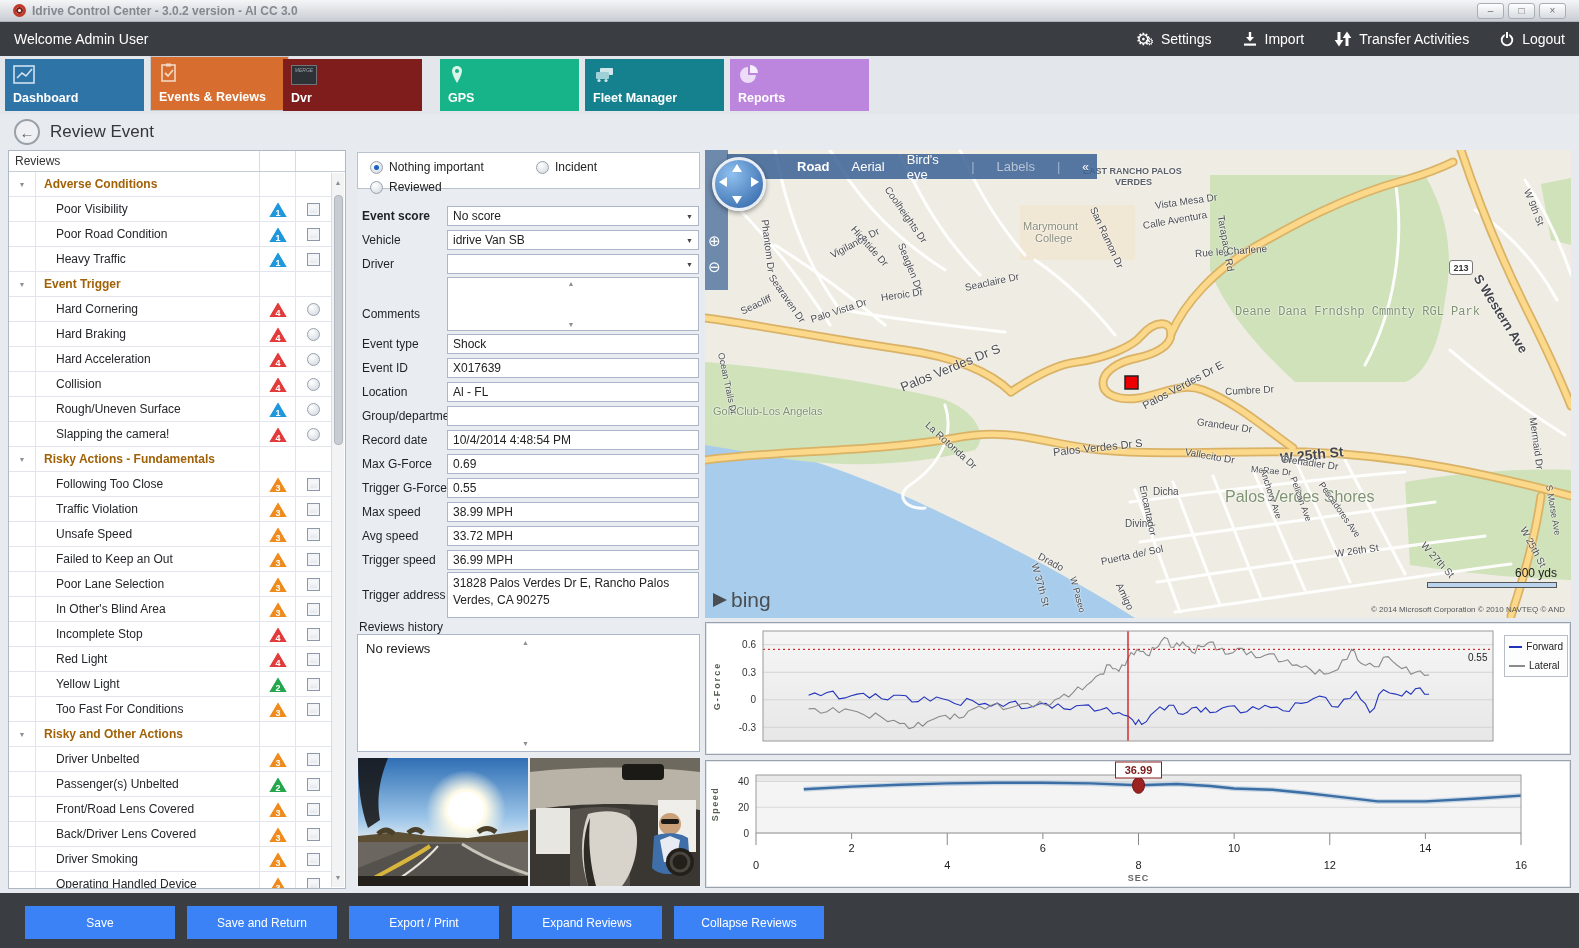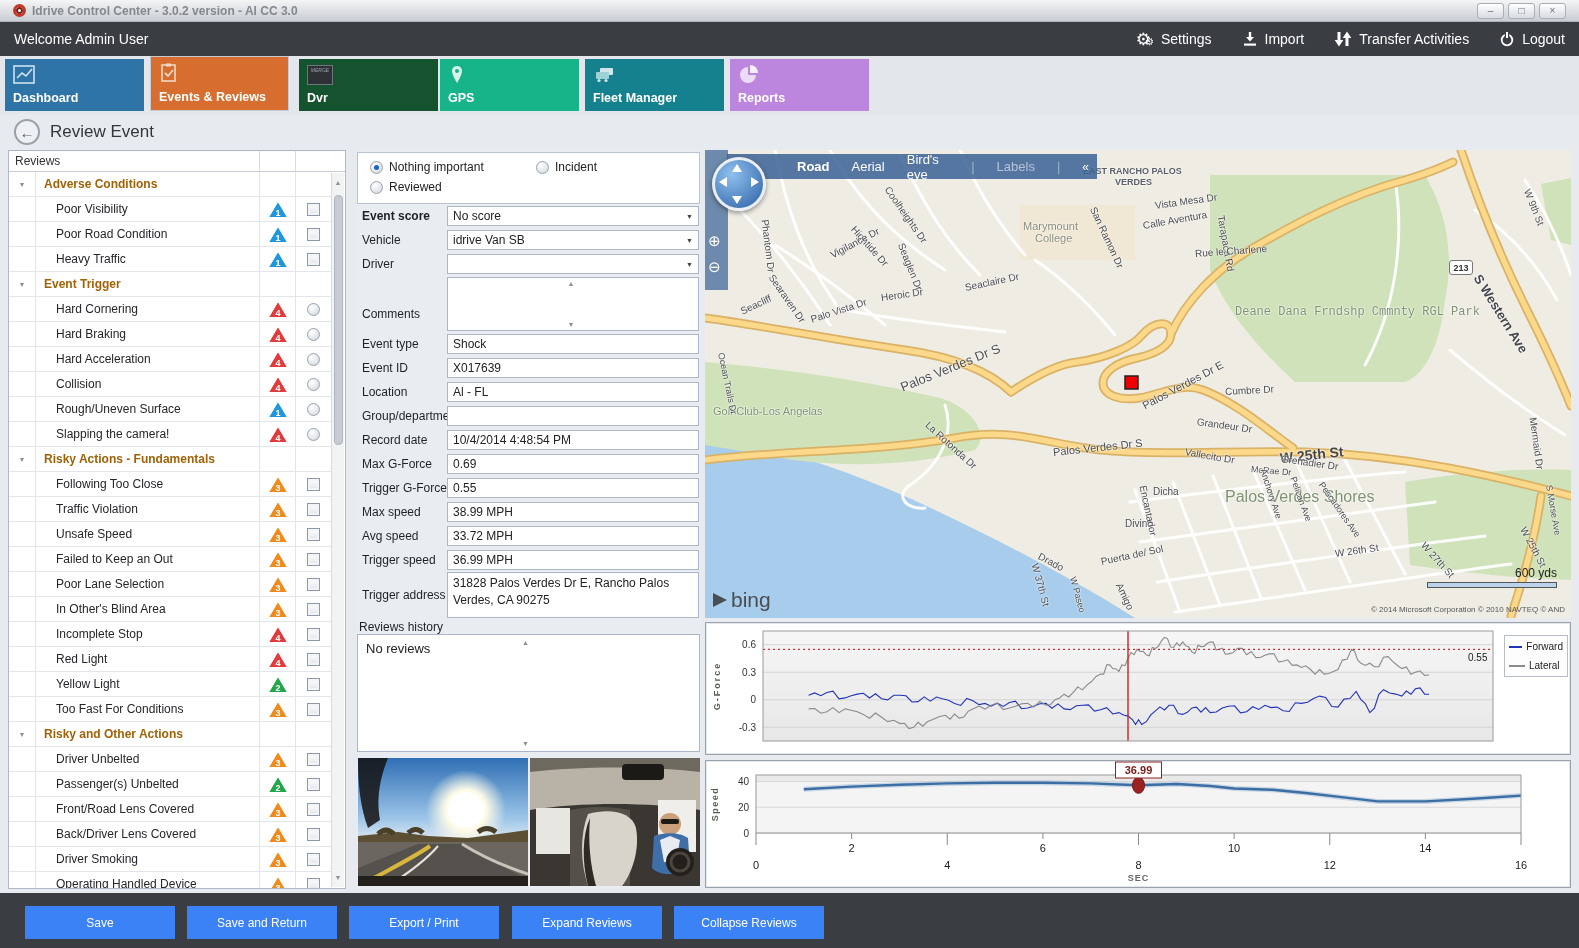--- a/index.html
+++ b/index.html
@@ -23,21 +23,21 @@
   .actions{margin-left:auto;display:flex;gap:30px;align-items:center;}
   .action{display:flex;align-items:center;gap:7px;cursor:pointer;font-size:14px;}
   .gear1{font-size:17px;line-height:1;}
   .gear2{font-size:10px;margin-left:-6px;margin-top:-9px;}
   
   .tabstrip{position:absolute;left:0;top:56px;width:100%;height:58px;background:#e3e6ea;}
   .tab{position:absolute;top:3px;height:52px;width:139px;color:#fff;padding:5px 8px;}
   .tab .tlabel{position:absolute;left:8px;bottom:6px;font-weight:bold;font-size:12.5px;}
   .tab-dashboard{left:5px;background:#2f74a7;}
   .tab-events{left:150px;background:#d76e2f;top:0;height:55px;border:1px solid #c6cbd1;}
-  .tab-dvr{left:299px;background:#14532d;}
+  .tab-dvr{left:283px;background:#7f1d1d;}
   .tab-gps{left:440px;background:#16b488;}
   .tab-fleet{left:585px;background:#15818f;}
   .tab-reports{left:730px;background:#bc85de;}
   .ticon{position:absolute;left:8px;top:6px;width:24px;height:20px;}
   .merge-box{border:1px solid #70757c;color:#9aa0a8;font-size:5px;padding:1px 2px;width:26px;
              text-align:center;font-style:italic;background:#2e3136;}
   
   .pagetitle{position:absolute;left:0;top:114px;height:36px;display:flex;align-items:center;padding-left:14px;gap:10px;}
   .backbtn{width:26px;height:26px;border-radius:50%;border:2px solid #9aa0a8;color:#5a6068;
            display:flex;align-items:center;justify-content:center;font-size:15px;background:#eef0f3;}
@@ -61,21 +61,21 @@
             box-shadow:inset 0 0 0 2px #f2f4f7;display:inline-block;}
   .radio{width:13px;height:13px;border-radius:50%;border:1px solid #98a1ad;
          background:radial-gradient(circle at 35% 30%,#ffffff,#cfd6dd);display:inline-block;position:relative;}
   .radio.sel::after{content:"";position:absolute;left:3px;top:3px;width:5px;height:5px;border-radius:50%;background:#1b62c4;}
   .rv-scroll{position:absolute;right:1px;top:22px;bottom:1px;width:13px;background:#f2f3f5;border-left:1px solid #d8dce2;}
   .sc-up,.sc-dn{position:absolute;left:0;width:100%;text-align:center;color:#8b9097;font-size:7px;}
   .sc-up{top:6px;} .sc-dn{bottom:6px;}
   .sc-thumb{position:absolute;left:2px;top:22px;width:9px;height:250px;background:#c7cbd2;border-radius:4px;border:1px solid #b2b7bf;}
   
   .form-panel{position:absolute;left:357px;top:150px;width:344px;height:739px;background:#e9edf2;}
-  .radio-box{position:absolute;left:0;top:2px;width:343px;height:52px;background:#fff;border:1px solid #b9c2cf;}
+  .radio-box{position:absolute;left:0;top:2px;width:343px;height:37px;background:#fff;border:1px solid #b9c2cf;}
   .fradio{position:absolute;display:flex;align-items:center;gap:6px;}
   .frow{display:flex;align-items:center;height:24px;padding:0 1px;}
   .frows{position:absolute;left:0;top:54px;width:343px;}
   .flabel{width:89px;padding-left:4px;color:#1e2126;}
   .flabel.bold{font-weight:bold;}
   .fld,.fsel{flex:1;height:20px;background:#fff;border:1px solid #abb7c8;padding:2px 5px;
              overflow:hidden;white-space:nowrap;}
   .fsel{display:flex;align-items:center;}
   .fsel .val{flex:1;}
   .caret{color:#444;font-size:7px;}

